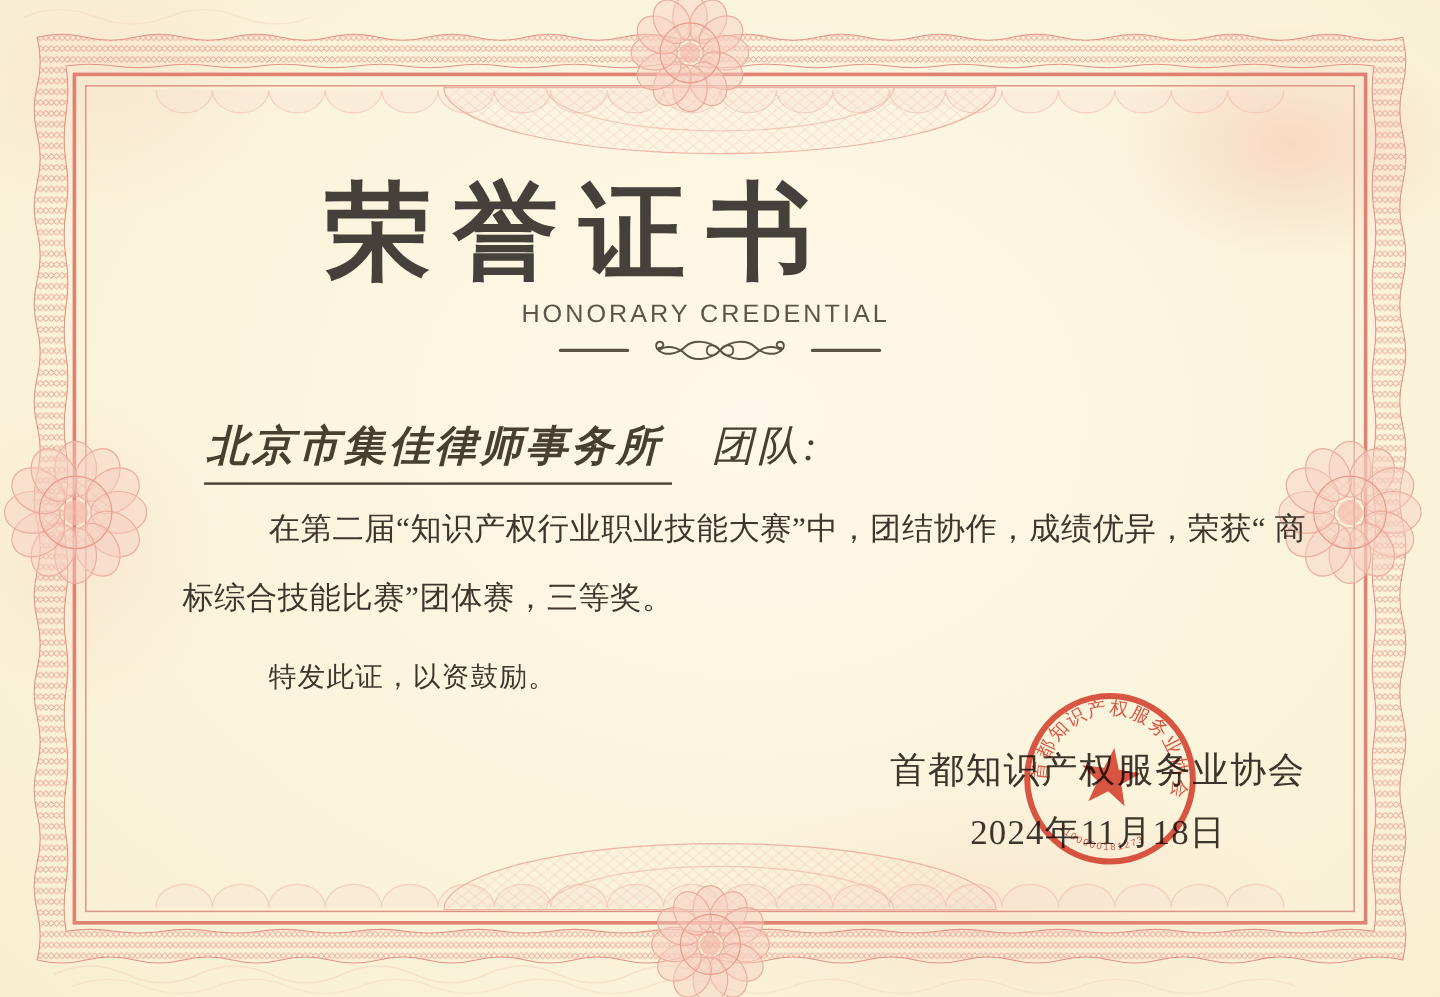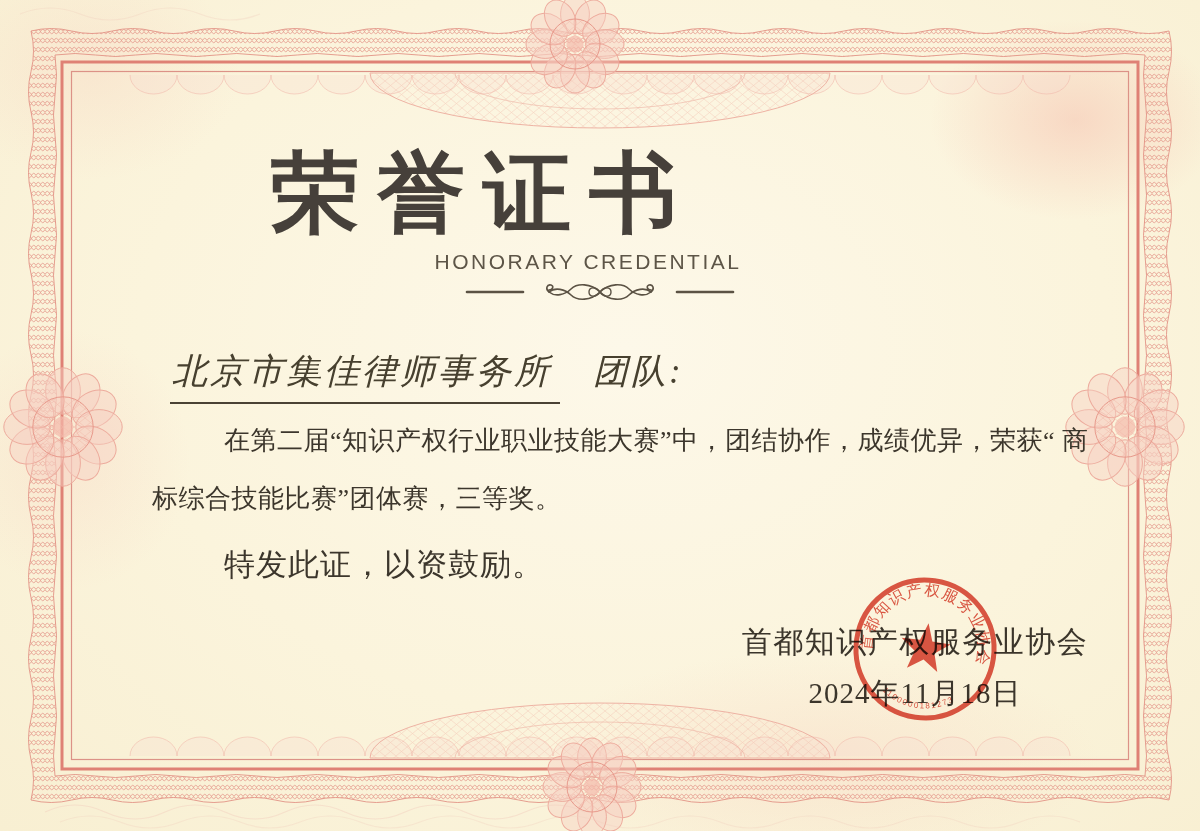--- a/index.html
+++ b/index.html
@@ -42,32 +42,33 @@
   .name-line{
     position:absolute;left:170px;top:348px;
     font-size:35px;color:#47402f;
     font-style:italic;letter-spacing:3px;
     white-space:nowrap;
   }
   .name-line .underlined{
     display:inline-block;
     border-bottom:2.5px solid #4a4234;
     padding:0 8px 7px 2px;
+    font-weight:bold;
   }
   .name-line .suffix{margin-left:33px;}
 
   .body-text{
     position:absolute;left:152px;top:412px;width:938px;
     font-size:26px;line-height:58px;
     color:#3c362c;letter-spacing:.5px;
     margin:0;text-indent:72px;
   }
   .closing-text{
     position:absolute;left:152px;top:536px;width:938px;
-    font-size:31px;line-height:58px;
+    font-size:23px;line-height:58px;
     color:#3c362c;letter-spacing:1px;
     margin:0;text-indent:72px;
   }
 
   .sign-block{
     position:absolute;left:700px;top:622px;width:430px;
     text-align:center;color:#3b352b;
   }
   .issuer{font-size:30px;letter-spacing:1.5px;}
   .cert-date{font-size:29px;letter-spacing:1px;margin-top:11px;

